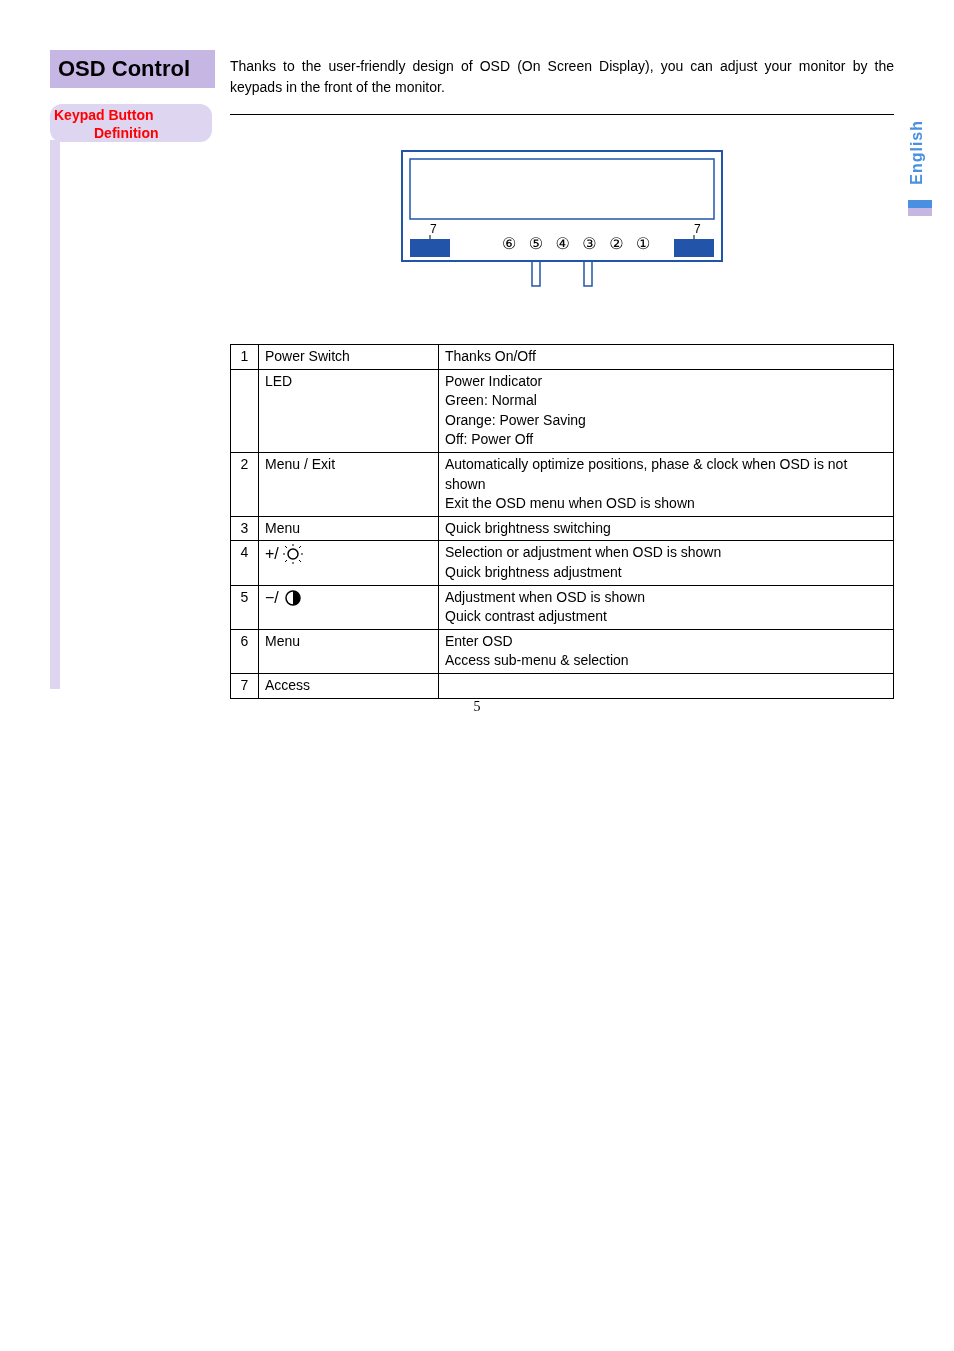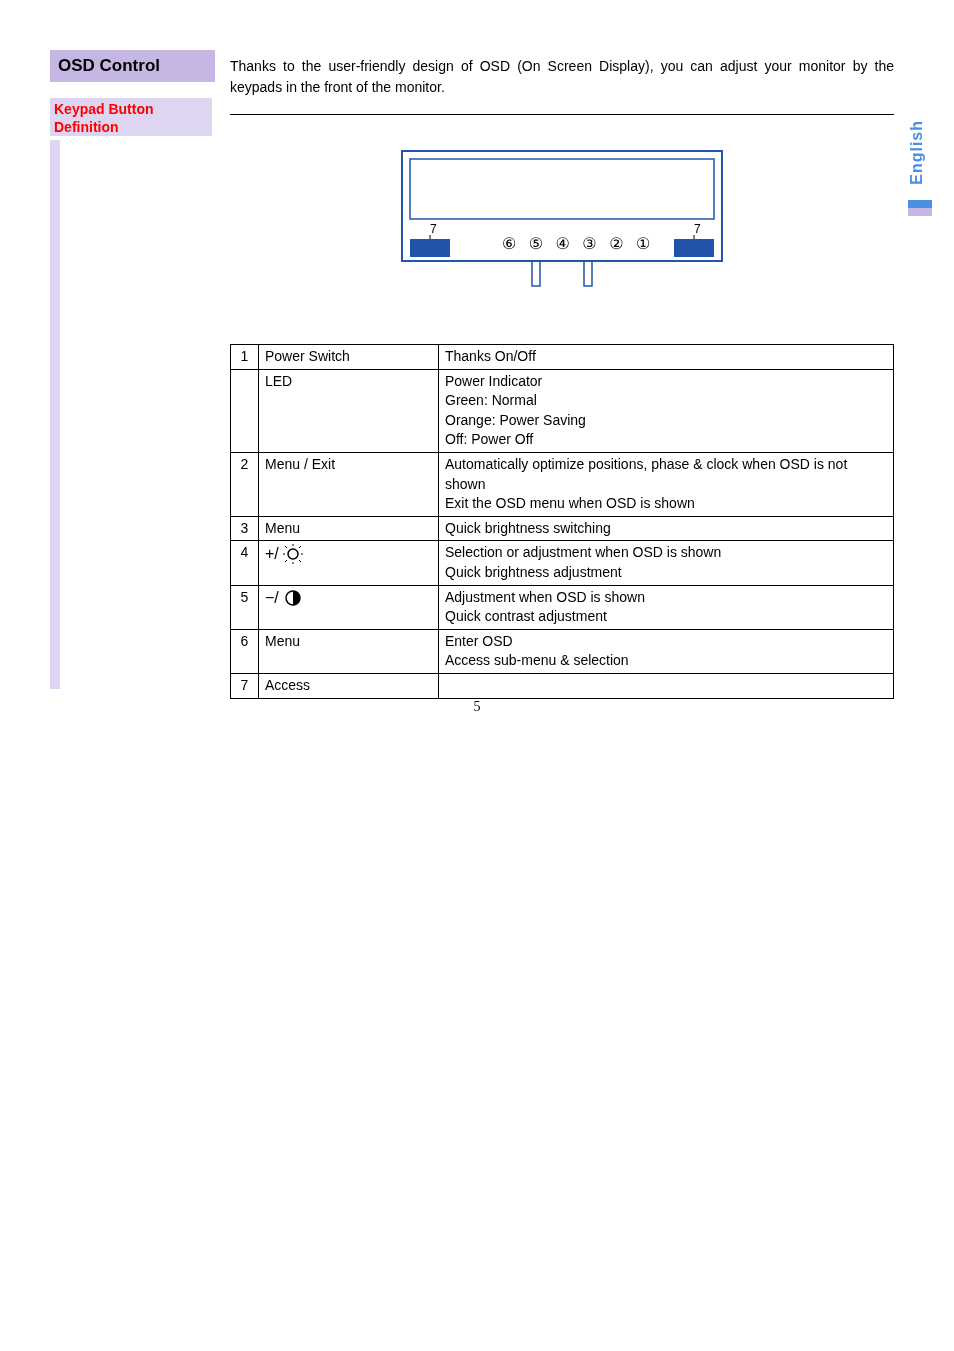--- a/index.html
+++ b/index.html
@@ -18,42 +18,44 @@
   .left-rail {
     position: absolute;
     left: 50px;
     top: 50px;
     width: 165px;
   }
   .section-title {
     background: #C5B6E3;
     padding: 6px 8px;
     font-weight: bold;
-    font-size: 17px;
+    font-size: 22px;
     color: #000;
     margin-bottom: 16px;
     width: 165px;
   }
   .sub-label {
     background: #DED5F0;
     padding: 2px 0 0 4px;
     width: 162px;
     min-height: 36px;
+    border-radius: 12px;
   }
   .sub-label .l1 {
     font-weight: bold;
     color: #FF0000;
     font-size: 14px;
     line-height: 1.3;
   }
   .sub-label .l2 {
     font-weight: bold;
     color: #FF0000;
     font-size: 14px;
     line-height: 1.3;
+    margin-left: 40px;
   }
   .vbar {
     background: #DED5F0;
     width: 10px;
     position: absolute;
     left: 50px;
     top: 140px;
     bottom: 50px;
   }
   .main {

